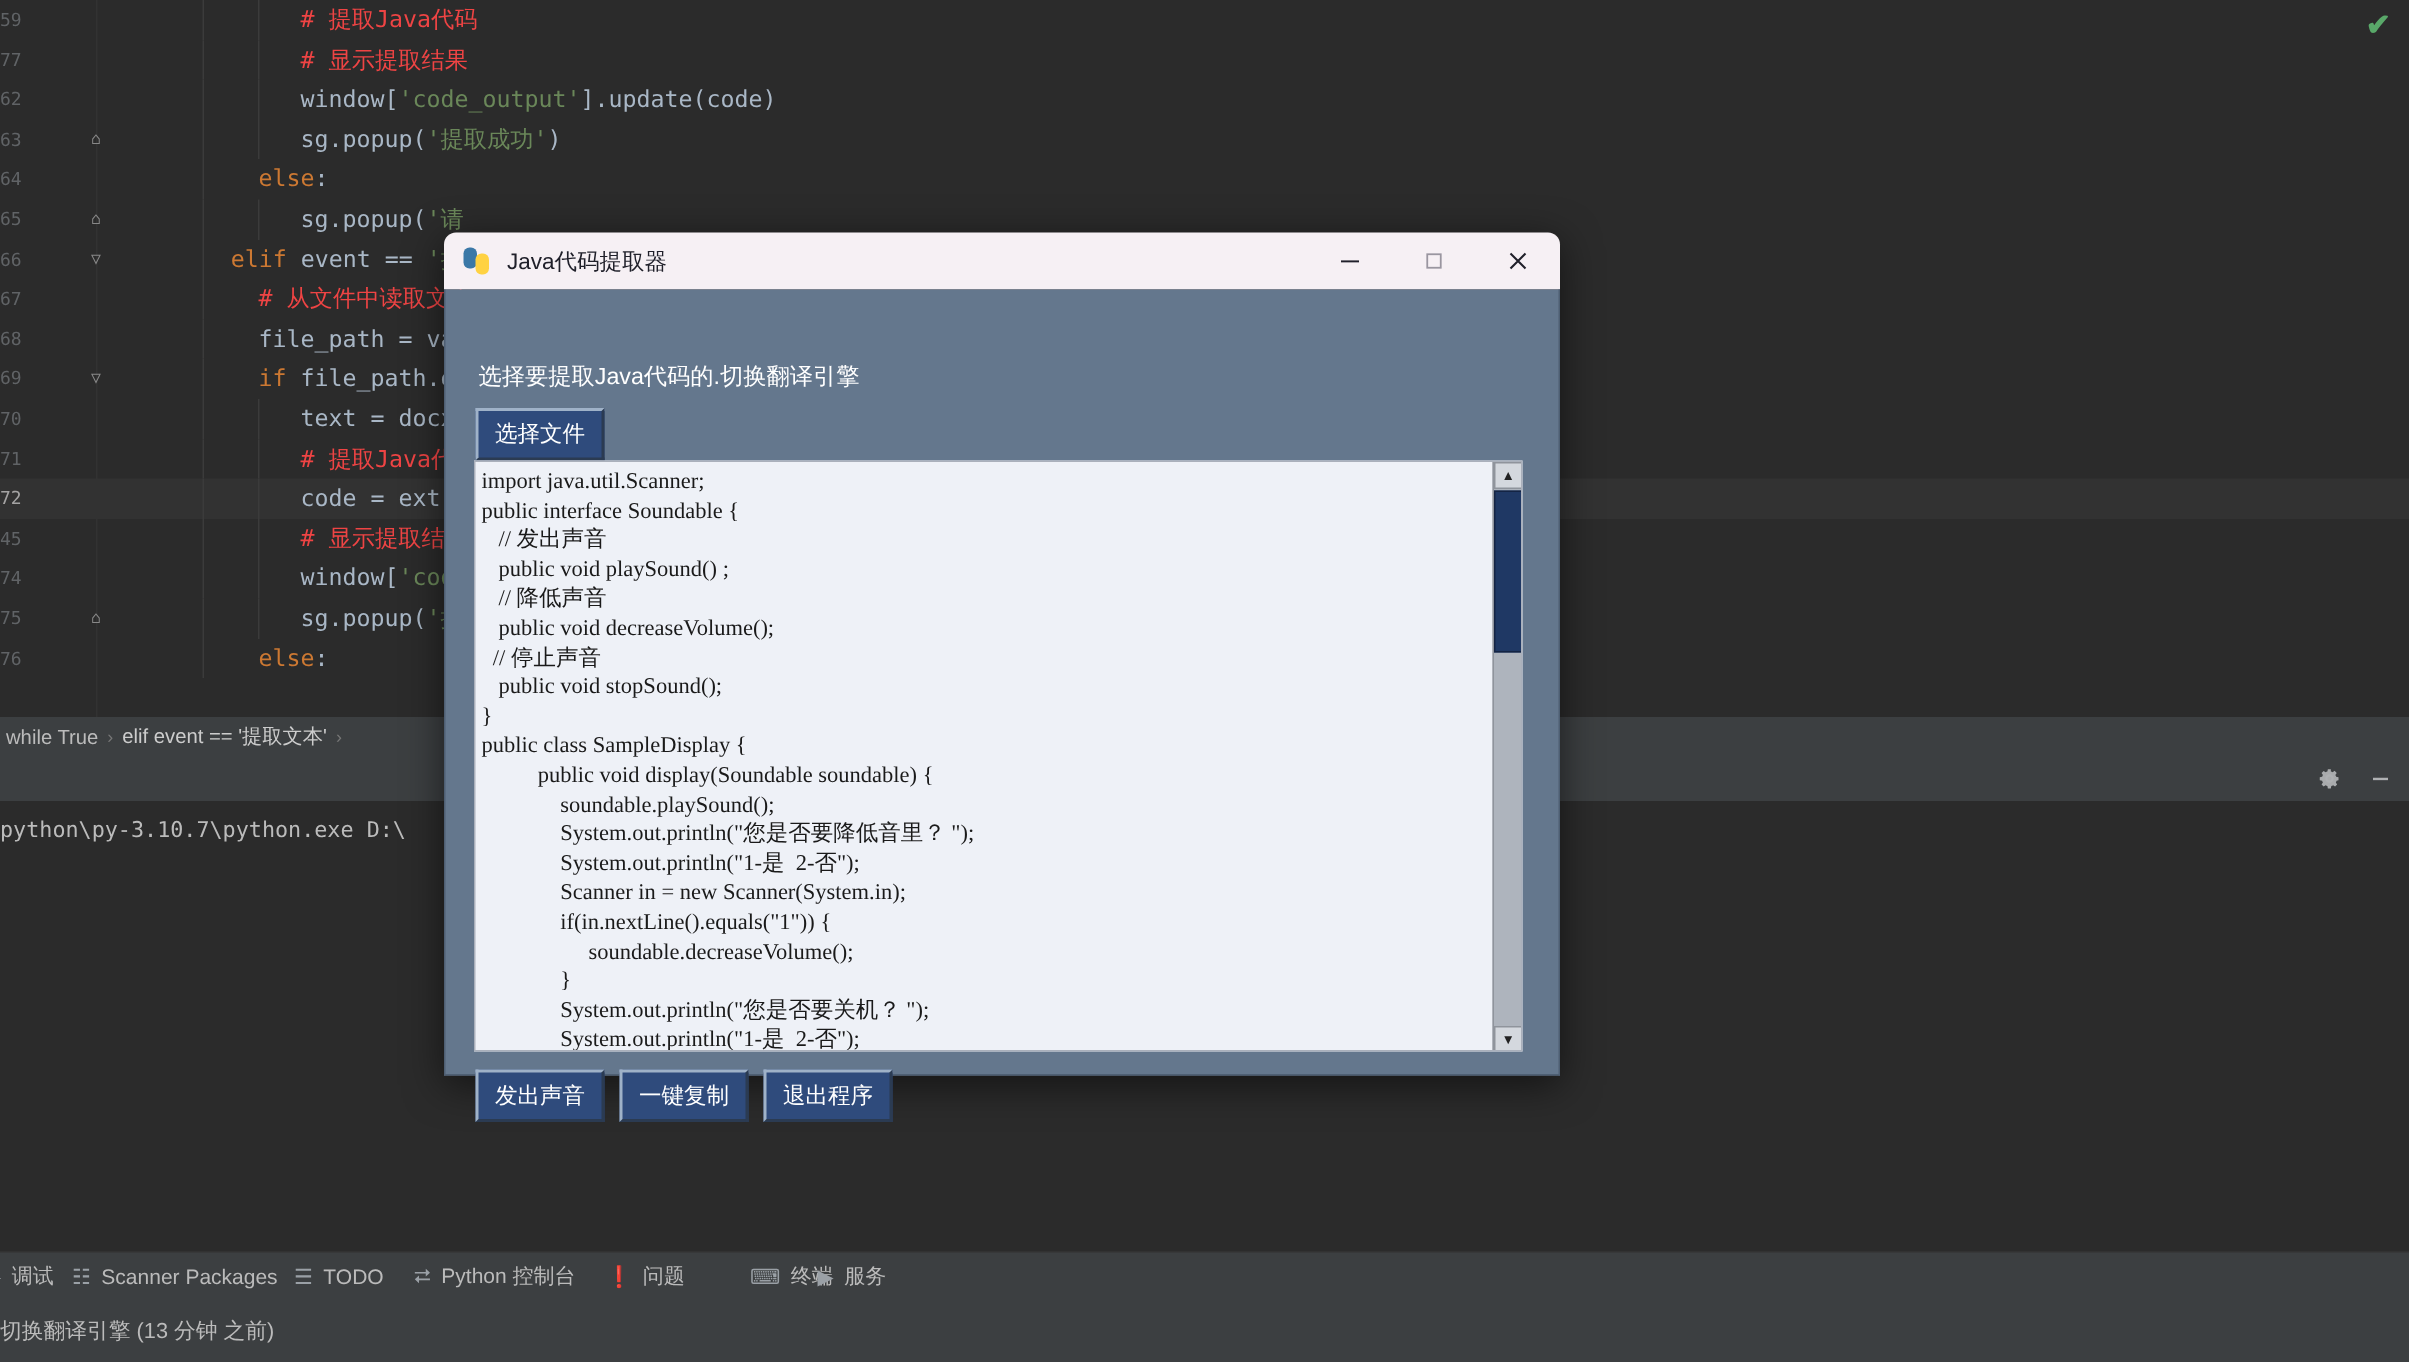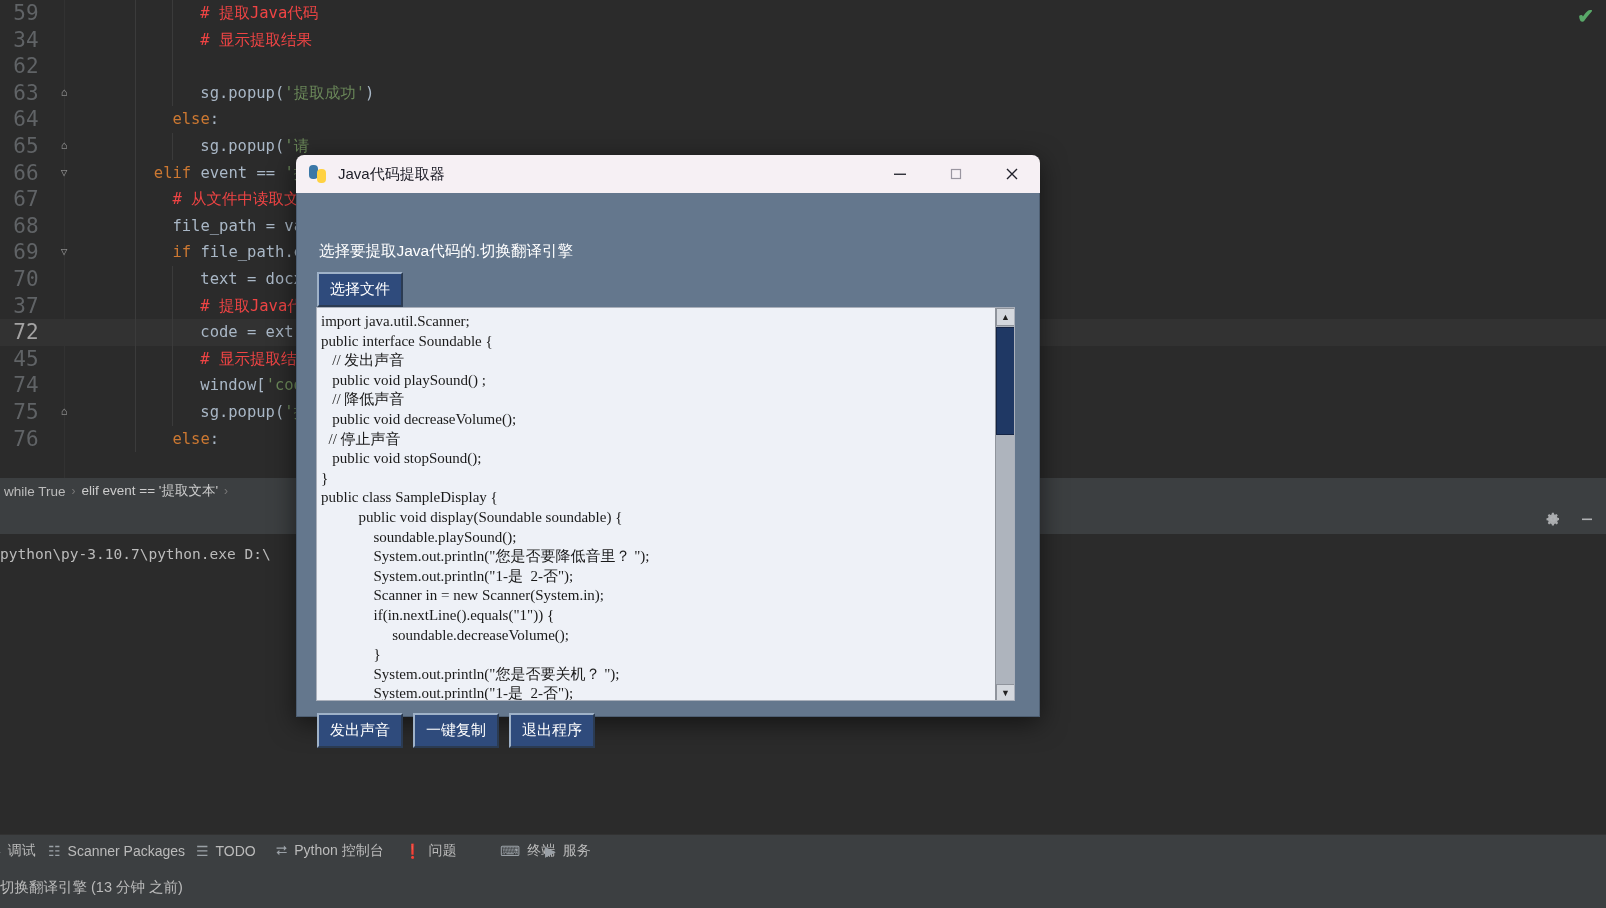--- a/index.html
+++ b/index.html
@@ -22,22 +22,22 @@
   }
   .gutter-sep { position:absolute; left: 64px; top: 0; width: 1px; height: 478px; background:#323232; }
   .code-rows { position: absolute; left: 0; top: 0; width: 1606px; }
   .crow {
     position: relative; height: 26.6px; line-height: 26.6px;
     font-family: "DejaVu Sans Mono", "Liberation Mono", monospace;
     font-size: 15.5px; white-space: pre;
   }
   .crow.current { background: #323232; }
   .crow .ln {
-    position: absolute; left: 0; width: 52px; text-align: center;
-    color: #606366; font-size: 21px;
+    position: absolute; left: 0; width: 52px; text-align: left;
+    color: #606366; font-size: 12px;
   }
   .crow.current .ln { color: #a4a3a3; }
   .crow .ctext { position: absolute; left: 98px; color: #a9b7c6; }
   .kw { color: #cc7832; }
   .cmt { color: #ef4444; }
   .str { color: #6a8759; }
   .pln { color: #a9b7c6; }
   .fold {
     position: absolute; left: 56px; width: 16px; height: 26.6px;
     color: #888; font-size: 11px; text-align: center; line-height: 26.6px;
@@ -161,31 +161,31 @@
 </head>
 <body>
 
 <div id="root">
 
   <div class="editor">
     <div class="gutter"></div>
     <div class="gutter-sep"></div>
     <div class="code-rows" id="code-rows">
         <div class="crow"><span class="ln">59</span><span class="indentline" style="left: 135.2px;"></span><span class="indentline" style="left: 172.4px;"></span><span class="ctext" style="left: 200.3px;"><span class="cmt"># 提取Java代码</span></span></div>
-        <div class="crow"><span class="ln">34</span><span class="indentline" style="left: 135.2px;"></span><span class="indentline" style="left: 172.4px;"></span><span class="ctext" style="left: 200.3px;"><span class="cmt"># 显示提取结果</span></span></div>
-        <div class="crow"><span class="ln">62</span><span class="indentline" style="left: 135.2px;"></span><span class="indentline" style="left: 172.4px;"></span></div>
+        <div class="crow"><span class="ln">77</span><span class="indentline" style="left: 135.2px;"></span><span class="indentline" style="left: 172.4px;"></span><span class="ctext" style="left: 200.3px;"><span class="cmt"># 显示提取结果</span></span></div>
+        <div class="crow"><span class="ln">62</span><span class="indentline" style="left: 135.2px;"></span><span class="indentline" style="left: 172.4px;"></span><span class="ctext" style="left: 200.3px;"><span class="pln">window[</span><span class="str">'code_output'</span><span class="pln">].update(code)</span></span></div>
         <div class="crow"><span class="ln">63</span><span class="fold">⌂</span><span class="indentline" style="left: 135.2px;"></span><span class="indentline" style="left: 172.4px;"></span><span class="ctext" style="left: 200.3px;"><span class="pln">sg.popup(</span><span class="str">'提取成功'</span><span class="pln">)</span></span></div>
         <div class="crow"><span class="ln">64</span><span class="indentline" style="left: 135.2px;"></span><span class="ctext" style="left: 172.4px;"><span class="kw">else</span><span class="pln">:</span></span></div>
         <div class="crow"><span class="ln">65</span><span class="fold">⌂</span><span class="indentline" style="left: 135.2px;"></span><span class="indentline" style="left: 172.4px;"></span><span class="ctext" style="left: 200.3px;"><span class="pln">sg.popup(</span><span class="str">'请</span></span></div>
         <div class="crow"><span class="ln">66</span><span class="fold">▽</span><span class="indentline" style="left: 135.2px;"></span><span class="ctext" style="left: 153.8px;"><span class="kw">elif</span><span class="pln"> event == </span><span class="str">'提取文</span></span></div>
         <div class="crow"><span class="ln">67</span><span class="indentline" style="left: 135.2px;"></span><span class="ctext" style="left: 172.4px;"><span class="cmt"># 从文件中读取文本</span></span></div>
         <div class="crow"><span class="ln">68</span><span class="indentline" style="left: 135.2px;"></span><span class="ctext" style="left: 172.4px;"><span class="pln">file_path = val</span></span></div>
         <div class="crow"><span class="ln">69</span><span class="fold">▽</span><span class="indentline" style="left: 135.2px;"></span><span class="ctext" style="left: 172.4px;"><span class="kw">if</span><span class="pln"> file_path.en</span></span></div>
         <div class="crow"><span class="ln">70</span><span class="indentline" style="left: 135.2px;"></span><span class="indentline" style="left: 172.4px;"></span><span class="ctext" style="left: 200.3px;"><span class="pln">text = docx</span></span></div>
-        <div class="crow"><span class="ln">37</span><span class="indentline" style="left: 135.2px;"></span><span class="indentline" style="left: 172.4px;"></span><span class="ctext" style="left: 200.3px;"><span class="cmt"># 提取Java代</span></span></div>
+        <div class="crow"><span class="ln">71</span><span class="indentline" style="left: 135.2px;"></span><span class="indentline" style="left: 172.4px;"></span><span class="ctext" style="left: 200.3px;"><span class="cmt"># 提取Java代</span></span></div>
         <div class="crow current"><span class="ln">72</span><span class="indentline" style="left: 135.2px;"></span><span class="indentline" style="left: 172.4px;"></span><span class="ctext" style="left: 200.3px;"><span class="pln">code = extr</span></span></div>
         <div class="crow"><span class="ln">45</span><span class="indentline" style="left: 135.2px;"></span><span class="indentline" style="left: 172.4px;"></span><span class="ctext" style="left: 200.3px;"><span class="cmt"># 显示提取结果</span></span></div>
         <div class="crow"><span class="ln">74</span><span class="indentline" style="left: 135.2px;"></span><span class="indentline" style="left: 172.4px;"></span><span class="ctext" style="left: 200.3px;"><span class="pln">window[</span><span class="str">'cod</span></span></div>
         <div class="crow"><span class="ln">75</span><span class="fold">⌂</span><span class="indentline" style="left: 135.2px;"></span><span class="indentline" style="left: 172.4px;"></span><span class="ctext" style="left: 200.3px;"><span class="pln">sg.popup(</span><span class="str">'提</span></span></div>
         <div class="crow"><span class="ln">76</span><span class="indentline" style="left: 135.2px;"></span><span class="ctext" style="left: 172.4px;"><span class="kw">else</span><span class="pln">:</span></span></div>
       </div>
     <div class="check-mark">✔</div>
   </div>
 
   <div class="breadcrumb">

